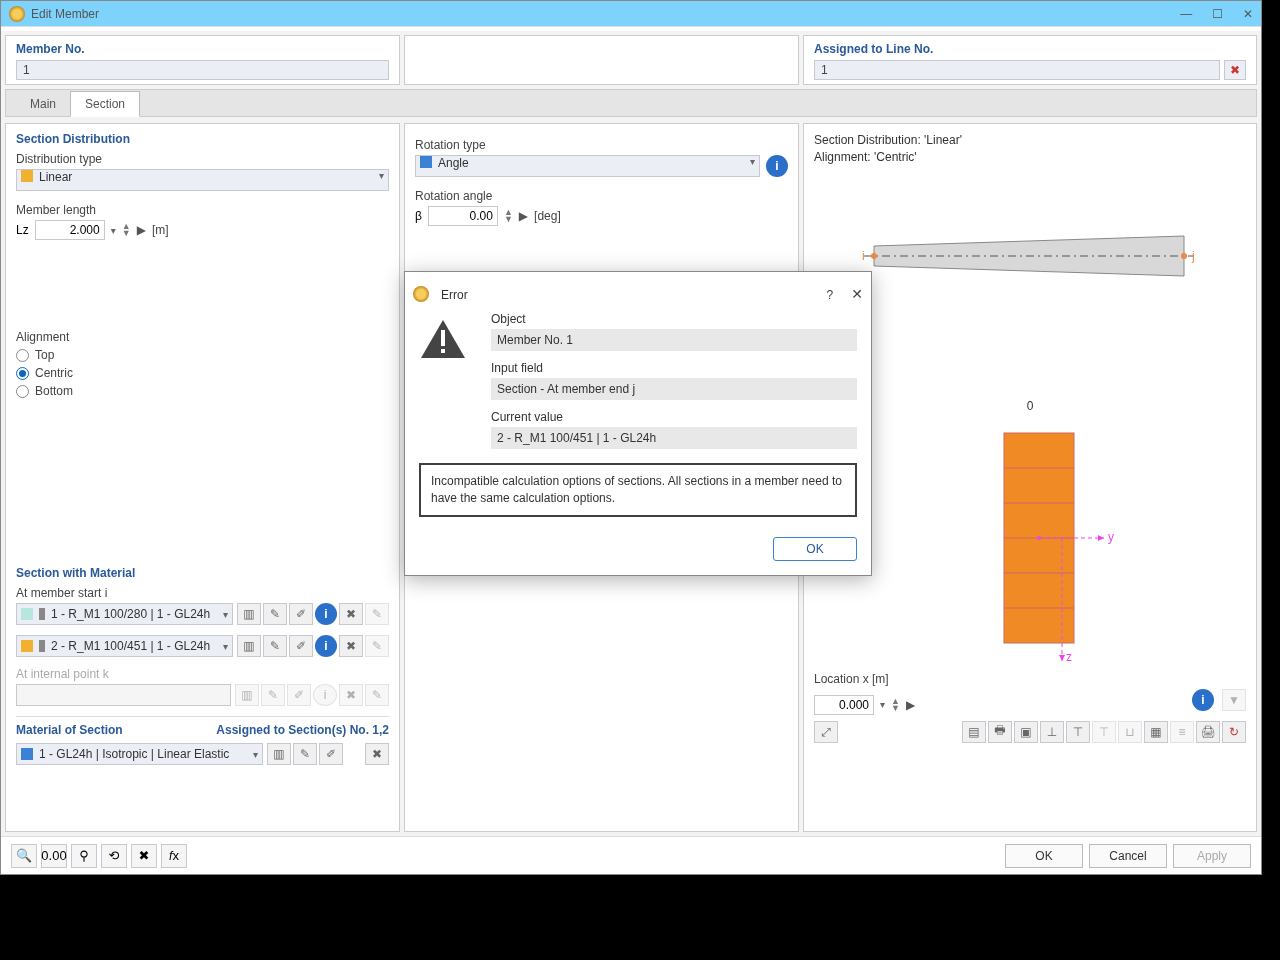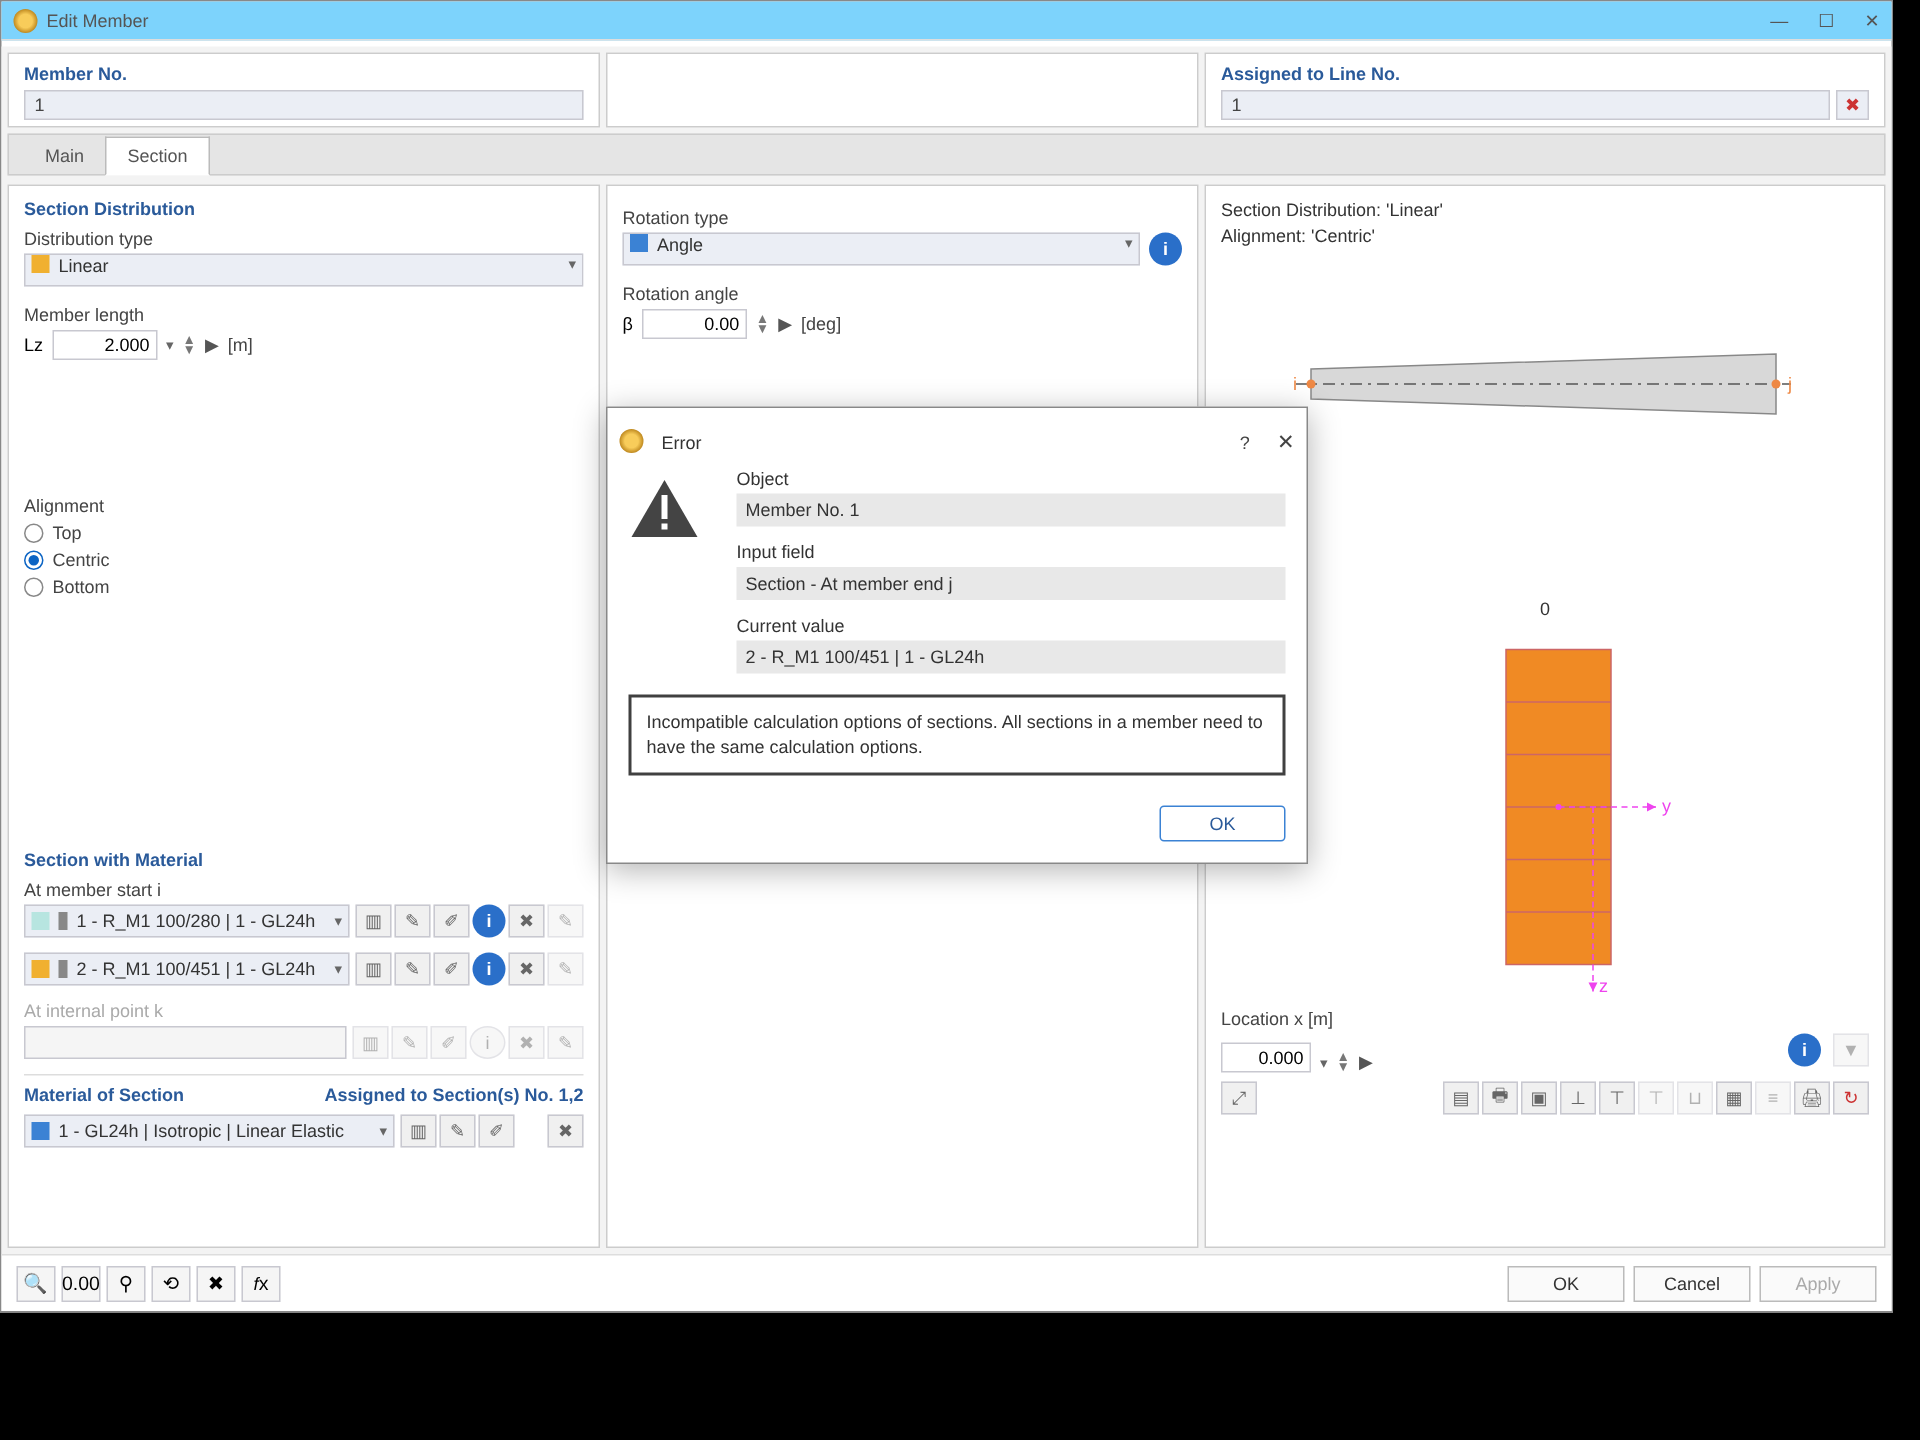--- a/index.html
+++ b/index.html
@@ -58,21 +58,21 @@
 .field{margin-bottom:10px}
 .flbl{color:#333;margin-bottom:3px}
 .fval{background:#e8e8e8;padding:4px 6px;color:#333}
 .ermsg{grid-column:1/3;border:2px solid #404040;padding:8px 10px;color:#333;margin:4px 0 10px;line-height:1.4}
 .dlgfoot{padding:10px 14px 14px;display:flex;justify-content:flex-end}
 .okbtn{width:84px;height:24px;border:1px solid #3b82d4;background:#fff;color:#2a5a9a;border-radius:3px}
 .assignhdr{display:flex;justify-content:space-between}
 .pickbtn{width:22px;height:20px;background:#ebeef5;border:1px solid #c8c8d0;display:flex;align-items:center;justify-content:center;color:#c33}
 
 .svgbox{width:100%}
-.locrow{display:flex;align-items:flex-end;gap:6px;margin-top:6px}
+.locrow{display:flex;align-items:center;gap:6px;margin-top:6px}
 .prevtools{display:flex;gap:2px;margin-top:6px;justify-content:flex-end;flex-wrap:wrap}
 .section-col1{position:relative;grid-row:3;grid-column:1}
 .rotation-col{grid-row:3;grid-column:2}
 .preview-col{grid-row:3;grid-column:3}
 .upper1{height:430px;overflow:hidden;position:relative}
 .matofsec{border-top:1px solid #ddd;margin-top:4px;padding-top:6px}
 .section-title-row{display:flex;justify-content:space-between;align-items:baseline}
 .gray{color:#aaa}
 </style>
 </head>

